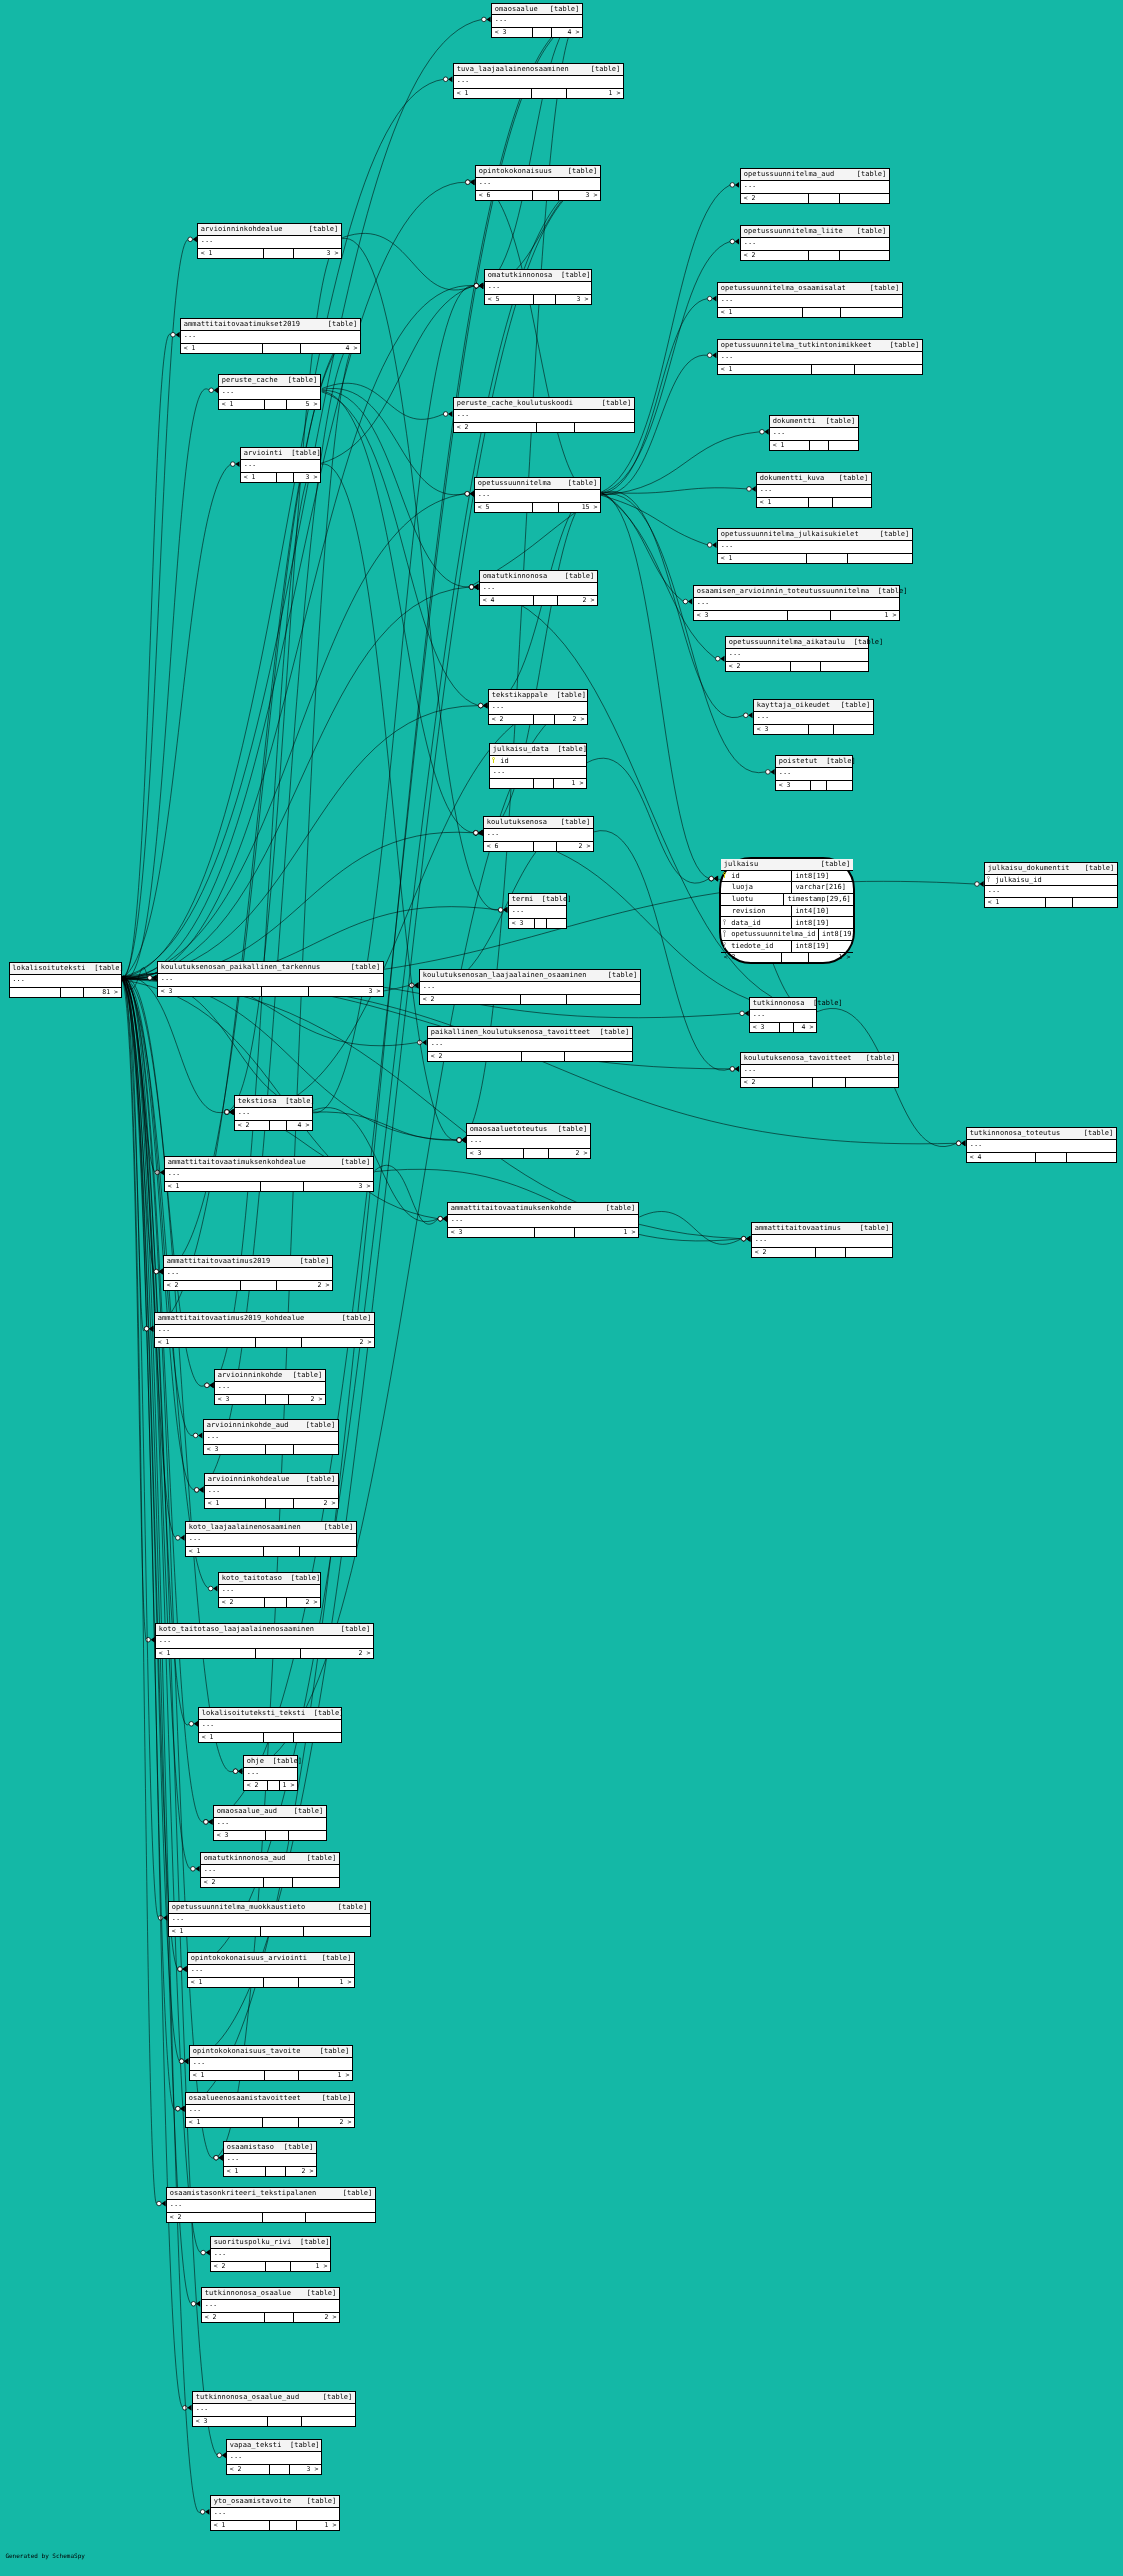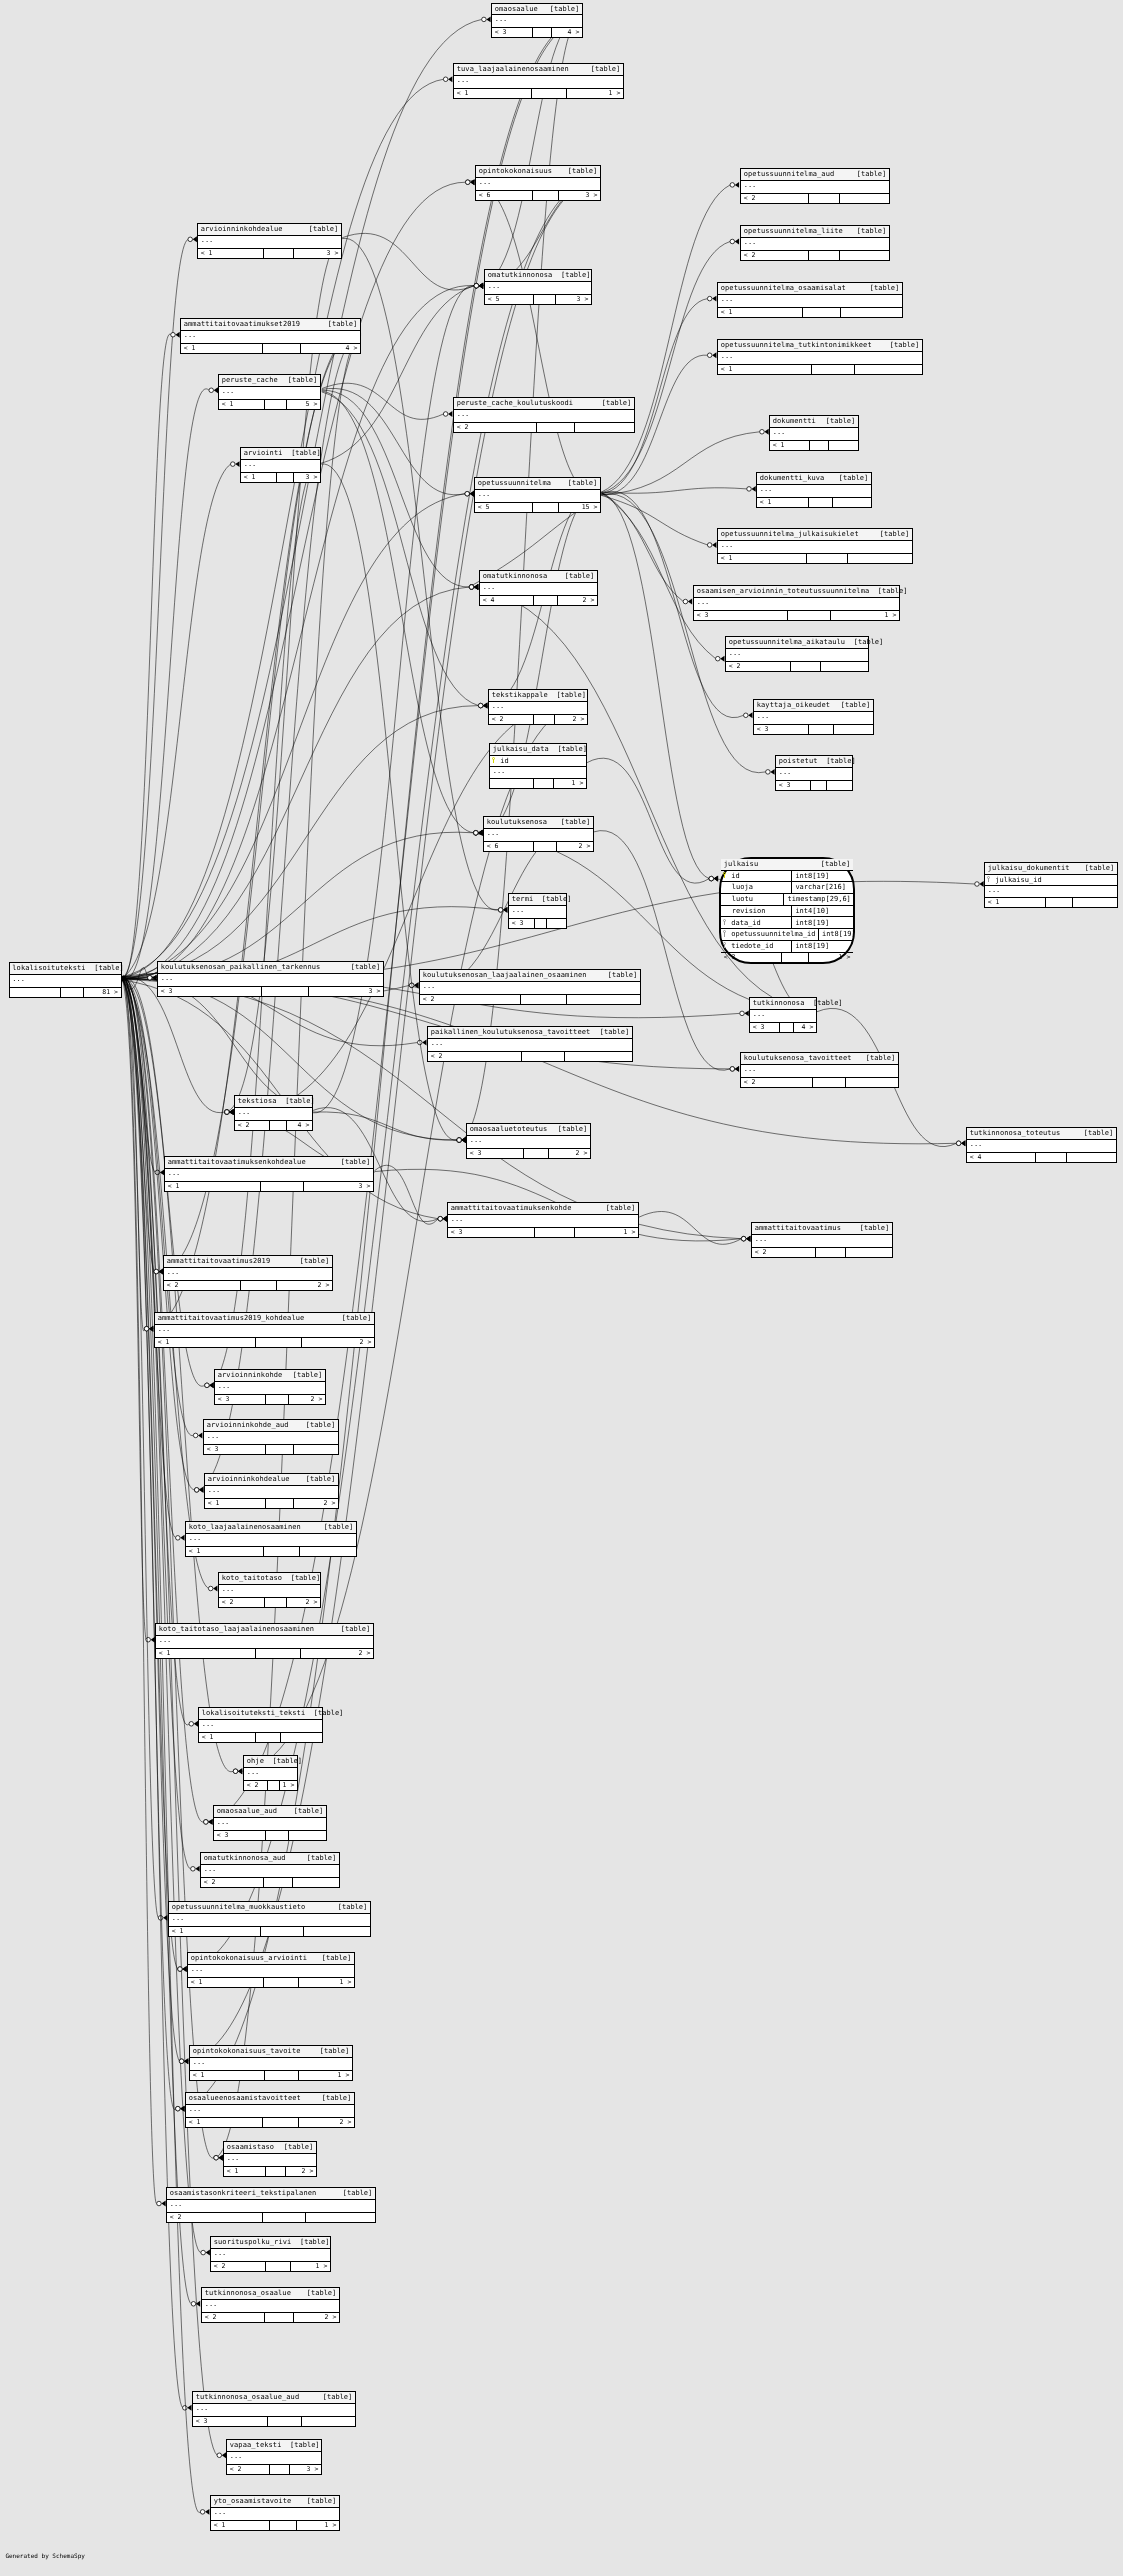--- a/index.html
+++ b/index.html
@@ -1,17 +1,17 @@
 <!DOCTYPE html>
 <html style="font-size:8.6px"><head>
 <meta charset="utf-8">
 <style>
   html,body{margin:0;padding:0;background:#ffffff;}
   body{font-family:"DejaVu Sans Mono","Liberation Mono",monospace;}
-  #canvas{position:relative;width:1123px;height:2576px;background:#e5e5e5;overflow:hidden;}
+  #canvas{position:relative;width:1123px;height:2576px;background:#14b8a6;overflow:hidden;}
   #edges{position:absolute;left:0;top:0;width:1123px;height:2576px;pointer-events:none;}
 
   .tbl{position:absolute;border:0.5px solid #000;background:#fff;box-sizing:border-box;}
   .tbl.focus{border:2.2px solid #000;}
   .hdr{display:flex;align-items:center;justify-content:space-between;
        background:#f4f4f4;border-bottom:0.5px solid #000;
        padding:1.1px 2.7px 1.6px 2.7px;white-space:nowrap;}
   .hdr .nm{font-size:7px;color:#000;letter-spacing:0.1px;}
   .hdr .tg{font-size:7px;color:#000;padding-left:8.6px;}
   .body{padding:1.1px 2.7px 2.2px 2.7px;min-height:8.6px;border-bottom:0.5px solid #000;font-size:7px;line-height:1;}
@@ -1209,21 +1209,21 @@
           <span class="nm">koto_taitotaso_laajaalainenosaaminen</span>
           <span class="tg">[table]</span>
         </div>
         <div class="body">...</div>
         <div class="foot">
           <div class="c1">&lt; 1</div>
           <div class="c2"></div>
           <div class="c3">2 &gt;</div>
         </div>
       </div>
-      <div class="tbl" style="left: 198px; top: 1707px; width: 125px;">
+      <div class="tbl" style="left: 198px; top: 1707px; width: 144px;">
         <div class="hdr">
           <span class="nm">lokalisoituteksti_teksti</span>
           <span class="tg">[table]</span>
         </div>
         <div class="body">...</div>
         <div class="foot">
           <div class="c1">&lt; 1</div>
           <div class="c2"></div>
           <div class="c3"></div>
         </div>

